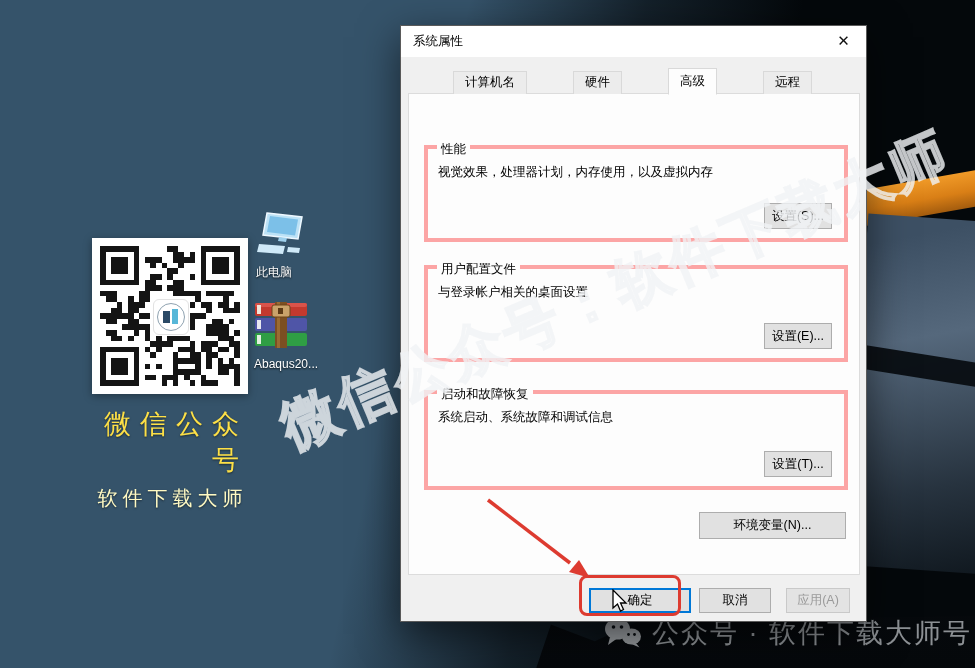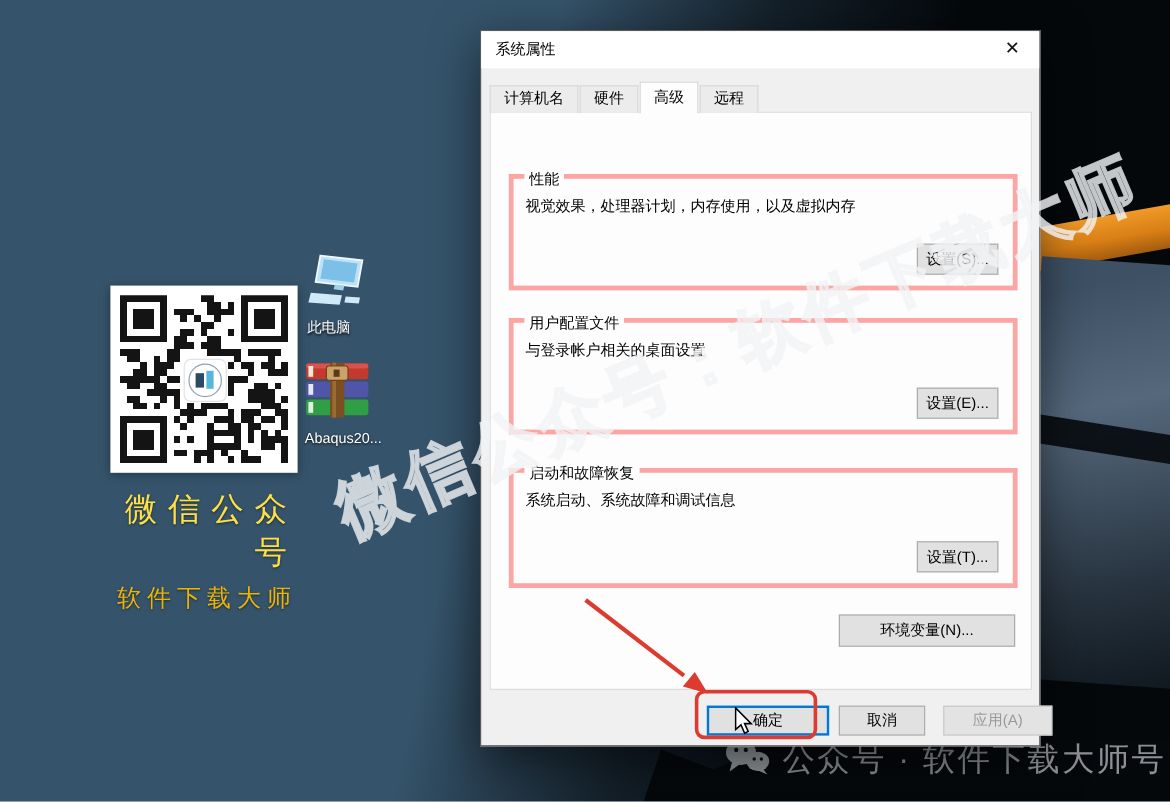--- a/index.html
+++ b/index.html
@@ -12,76 +12,76 @@
   .wp-orange{position:absolute;left:846px;top:180px;width:150px;height:36px;z-index:2;
     background:linear-gradient(180deg,#f09a28 0%,#d97f16 55%,#a35c0e 100%);transform:rotate(-10deg);}
   .wp-pane{position:absolute;left:856px;top:218px;width:140px;height:352px;z-index:2;
     background:linear-gradient(165deg,#3d5064 8%,#55687c 35%,#27333f 75%,#10181f 100%);transform:rotate(4deg);}
   .wp-band{position:absolute;left:846px;top:354px;width:150px;height:24px;background:#080c10;opacity:.93;
     transform:rotate(9deg);z-index:3;}
   .wp-bottom{position:absolute;inset:0;z-index:3;background:linear-gradient(180deg,#0d1319,#05080b);
     clip-path:polygon(55% 100%,56.5% 93.5%,61% 96%,65.5% 93%,100% 92.2%,100% 100%);}
 
   
-  .caption{position:absolute;left:604px;top:615px;z-index:12;display:flex;align-items:flex-start;gap:10px;
+  .caption{position:absolute;left:604px;top:615px;z-index:12;display:flex;align-items:center;gap:10px;
     color:var(--caption,#94989c);font-size:27px;letter-spacing:2px;white-space:nowrap;opacity:.95;}
 
   
   .dicon{position:absolute;width:76px;text-align:left;z-index:10;cursor:default;}
   .dicon .dlabel{margin-top:3px;font-size:12px;color:#fff;text-shadow:0 1px 2px rgba(0,0,0,.85);}
   #icon-pc{left:256px;top:211px;}
   #icon-rar{left:254px;top:302px;}
 
   
   .qr-wrap{position:absolute;left:92px;top:238px;width:156px;z-index:10;}
   .qr-card{position:relative;width:140px;height:140px;padding:8px;background:#fff;box-shadow:0 2px 8px rgba(0,0,0,.35);}
   .qr-card svg{display:block;width:140px;height:140px;}
   .qr-logo{position:absolute;left:61px;top:61px;width:34px;height:34px;background:#fff;border:1px solid #e2e2e2;
     border-radius:6px;display:flex;align-items:center;justify-content:center;}
   .qr-logo .ring{width:26px;height:26px;border:1.5px solid #8fa2b0;border-radius:50%;position:relative;}
   .qr-logo .g1{position:absolute;left:5px;top:7px;width:7px;height:12px;background:#2b4a66;}
   .qr-logo .g2{position:absolute;left:14px;top:5px;width:6px;height:15px;background:#57b7d8;}
   .qr-line1{margin-top:12px;text-align:right;font-family:"Liberation Serif",serif;font-size:27px;
     letter-spacing:9px;padding-left:9px;color:#fde047;text-shadow:0 1px 2px rgba(0,0,0,.5);}
   .qr-line2{margin-top:7px;text-align:center;font-family:Liberation Serif, serif;font-size:20px;
-    letter-spacing:5px;padding-left:5px;color:#eab308;text-shadow:0 1px 2px rgba(0,0,0,.5);}
+    letter-spacing:5px;padding-left:5px;color:#fef9c3;text-shadow:0 1px 2px rgba(0,0,0,.5);}
 
   
   .watermark{position:absolute;left:296px;top:398px;z-index:30;white-space:nowrap;pointer-events:none;
     font-family:"Liberation Serif",serif;font-weight:bold;font-size:56px;line-height:60px;letter-spacing:4px;
     color:rgba(255,255,255,0.07);-webkit-text-stroke:2px rgba(240,242,245,.8);
     transform:rotate(-23deg);transform-origin:0 100%;}
 
   
   .dialog{position:absolute;left:400px;top:25px;width:467px;height:597px;z-index:20;background:var(--dialogBg,#f0f0f0);
     border:1px solid #5a5a5a;box-sizing:border-box;box-shadow:0 12px 38px rgba(0,0,0,.55);font-size:12.5px;color:#000;}
   .titlebar{position:absolute;left:0;top:0;right:0;height:31px;background:#fff;}
   .titlebar .title{position:absolute;left:12px;top:0;line-height:31px;font-size:12.5px;}
   .titlebar .close{position:absolute;right:0;top:0;width:45px;height:31px;text-align:center;line-height:29px;
     font-size:15px;color:#111;}
   .tabs{position:absolute;left:7px;top:42px;height:26px;z-index:2;display:flex;align-items:flex-end;}
   .tab{box-sizing:border-box;height:23px;line-height:21px;padding:0 11px;background:#ececec;
-    border:1px solid #d9d9d9;border-bottom:none;margin-right:1px;font-size:12.5px;}
+    border:1px solid #d9d9d9;border-bottom:none;margin-right:1px;font-size:12.5px;margin-left:45px;}
   .tab.selected{height:27px;line-height:25px;background:var(--pageBg,#fdfdfd);position:relative;z-index:3;
     border:1px solid #d9d9d9;border-bottom:1px solid var(--pageBg,#fdfdfd);margin-bottom:-1px;}
   .page{position:absolute;left:7px;top:67px;width:452px;height:482px;background:var(--pageBg,#fdfdfd);
     border:1px solid #dcdcdc;box-sizing:border-box;}
   .intro{position:absolute;left:22px;top:14px;font-size:12.5px;}
   .grp{position:absolute;left:15px;width:424px;border:4px solid #fca5a5;box-sizing:border-box;}
   .grp .gtitle{position:absolute;left:9px;top:-8px;background:var(--pageBg,#fdfdfd);padding:0 4px;font-size:12.5px;}
   .grp .gdesc{position:absolute;left:10px;top:15px;font-size:12.5px;text-align:right;}
   .btn{box-sizing:border-box;background:var(--btnBg,#e1e1e1);border:1px solid var(--btnBorder,#adadad);
     font-size:12.5px;color:#000;text-align:center;font-family:"Liberation Sans",sans-serif;}
   .grp .btn{position:absolute;right:12px;bottom:9px;width:68px;height:26px;line-height:24px;}
   #grp-perf{top:51px;height:97px;} #grp-prof{top:171px;height:97px;} #grp-boot{top:296px;height:100px;}
   .env-btn{position:absolute;left:290px;top:418px;width:147px;height:27px;line-height:25px;}
   .footer-btn{position:absolute;top:562px;height:25px;line-height:23px;}
   #btn-ok{left:188px;width:102px;border:2px solid var(--focusBlue,#0078d7);line-height:21px;}
   #btn-cancel{left:298px;width:72px;}
-  #btn-apply{left:385px;width:91px;background:#e3e3e3;border-color:#c9c9c9;color:#9a9a9a;}
+  #btn-apply{left:385px;width:64px;background:#e3e3e3;border-color:#c9c9c9;color:#9a9a9a;}
 
   
   .red-box{position:absolute;left:579px;top:575px;width:102px;height:41px;border:3px solid var(--red,#dd3b30);
     border-radius:8px;box-sizing:border-box;z-index:40;}
   .red-arrow{position:absolute;left:478px;top:494px;z-index:40;}
   .cursor{position:absolute;left:612px;top:589px;z-index:41;}
 </style>
 </head>
 <body>
 

